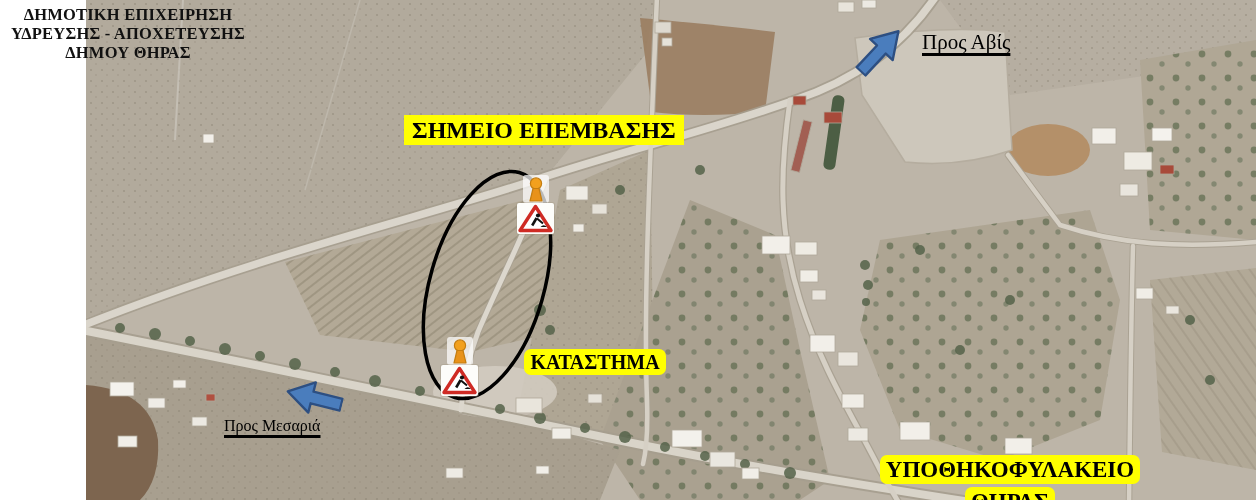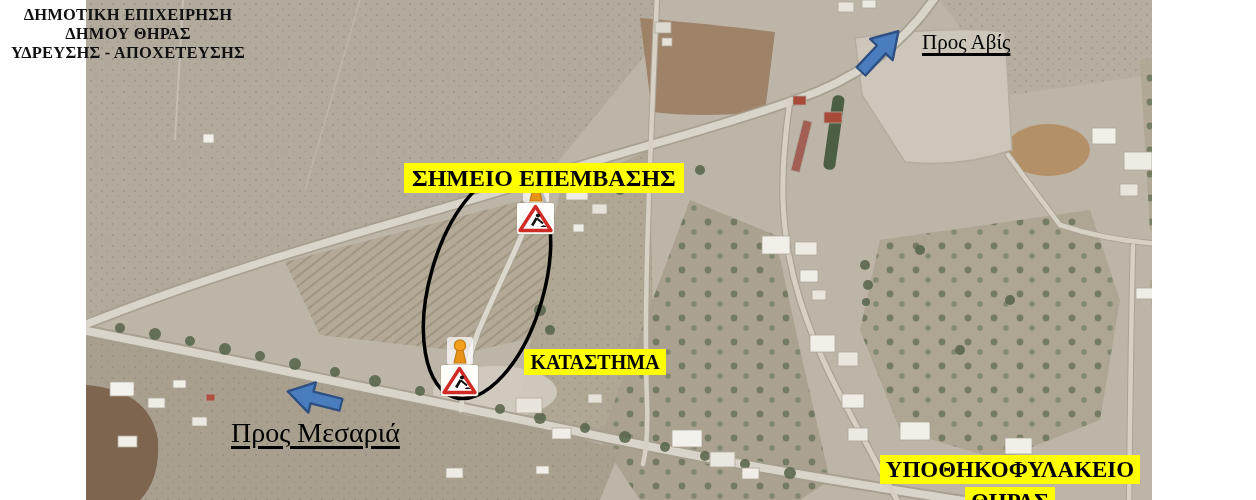--- a/index.html
+++ b/index.html
@@ -1,48 +1,48 @@
 <!DOCTYPE html>
 <html><head>
 <meta charset="utf-8">
 <style>
   html,body{margin:0;padding:0;background:#ffffff;}
   .stage{
-    position:relative;width:1152px;height:500px;overflow:hidden;
+    position:relative;width:1256px;height:500px;overflow:hidden;
     background:#ffffff;font-family:"Liberation Serif","DejaVu Serif",serif;
   }
   .stage svg{display:block;}
   .map-bg{position:absolute;left:0;top:0;z-index:0;}
   .overlay-svg{position:absolute;left:0;top:0;z-index:2;pointer-events:none;}
 
   
   .org-header{
     position:absolute;left:2px;top:5px;width:252px;z-index:5;
     text-align:center;font-weight:bold;font-size:16.5px;line-height:19px;
     color:#111;letter-spacing:.2px;
   }
 
   
   .ylabel{
     position:absolute;z-index:5;background:#ffff00;color:#000;
     font-weight:bold;white-space:nowrap;
   }
-  .ylabel.big{font-size:24px;line-height:28px;padding:1px 8px;margin-top:48px;}
+  .ylabel.big{font-size:24px;line-height:28px;padding:1px 8px;}
   .ylabel-stack{position:absolute;z-index:5;display:flex;flex-direction:column;align-items:center;gap:3px;}
-  .ylabel-stack .ln{background:#ffff00;color:#000;font-weight:bold;white-space:nowrap;padding:0 6px;}
+  .ylabel-stack .ln{background:#ffff00;color:#000;font-weight:bold;white-space:nowrap;padding:0 6px;border-radius:7px;}
   .store-stack .ln{font-size:20px;line-height:26px;}
   .registry-stack .ln{font-size:23px;line-height:29px;}
 
   
   .dir-label{
     position:absolute;z-index:5;color:#000;font-weight:normal;white-space:nowrap;
     text-decoration:underline;text-decoration-thickness:2.5px;text-underline-offset:4px;
   }
   .dir-avis{left:922px;top:30px;font-size:21px;}
-  .dir-mesaria{left:231px;top:417px;font-size:28px;}
+  .dir-mesaria{left:224px;top:417px;font-size:16px;}
 
   
   .arrow-wrap{position:absolute;z-index:4;}
   .arrow-ne{left:843px;top:16px;width:74px;height:70px;}
   .arrow-ne svg{transform:rotate(-47deg);transform-origin:50% 50%;margin:18px 0 0 8px;}
   .arrow-w{left:279px;top:376px;width:72px;height:44px;}
   .arrow-w svg{transform:rotate(194deg);transform-origin:50% 50%;margin:5px 0 0 6px;}
 
   
   .worksign{position:absolute;z-index:3;width:37px;}
@@ -256,22 +256,22 @@
   </div>
 
   <div class="arrow-wrap arrow-w">
     <svg width="58" height="34" viewBox="0 0 58 34">
       <path d="M1,11 L31,11 L31,1.5 L56,17 L31,32.5 L31,23 L1,23 Z" fill="#4a7dbd" stroke="#2d4f82" stroke-width="2.4" stroke-linejoin="round"></path>
     </svg>
   </div>
 
   <div class="org-header">
     <div>ΔΗΜΟΤΙΚΗ ΕΠΙΧΕΙΡΗΣΗ</div>
+    <div>ΥΔΡΕΥΣΗΣ - ΑΠΟΧΕΤΕΥΣΗΣ</div>
     <div>ΔΗΜΟΥ ΘΗΡΑΣ</div>
-    <div>ΥΔΡΕΥΣΗΣ - ΑΠΟΧΕΤΕΥΣΗΣ</div>
   </div>
 
   <div class="ylabel big" style="left:404px;top:115px;">ΣΗΜΕΙΟ ΕΠΕΜΒΑΣΗΣ</div>
 
   <div class="dir-label dir-avis">Προς Αβίς</div>
 
   <div class="dir-label dir-mesaria">Προς Μεσαριά</div>
 
   <div class="ylabel-stack store-stack" style="left:510px;top:349px;width:170px;">
     <div class="ln">ΚΑΤΑΣΤΗΜΑ</div>

